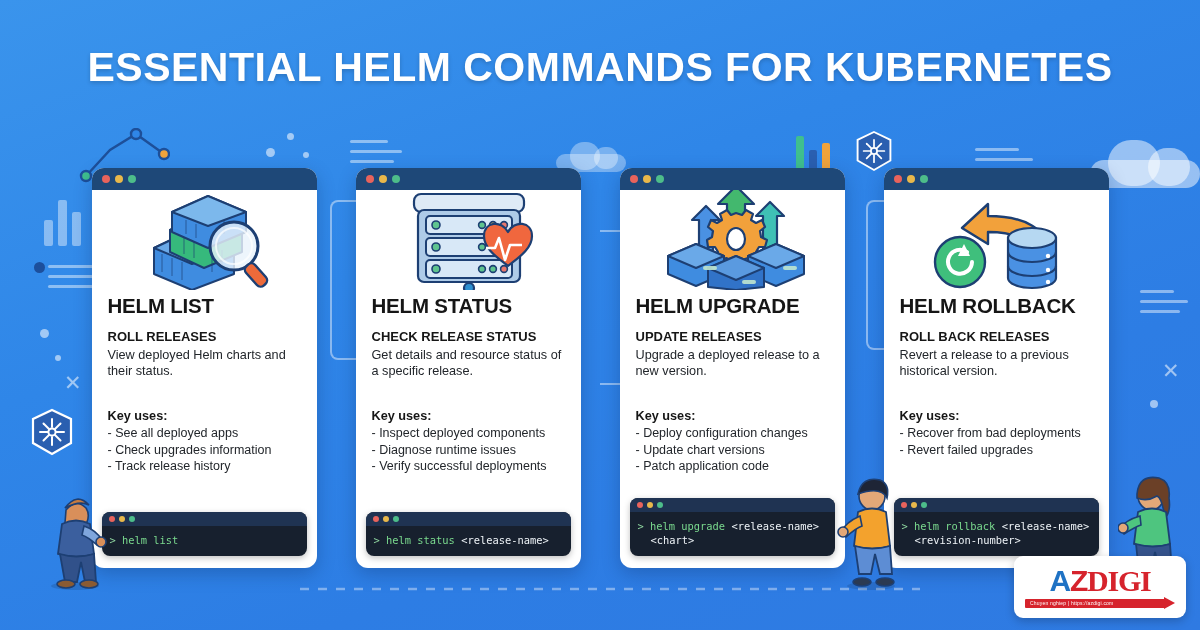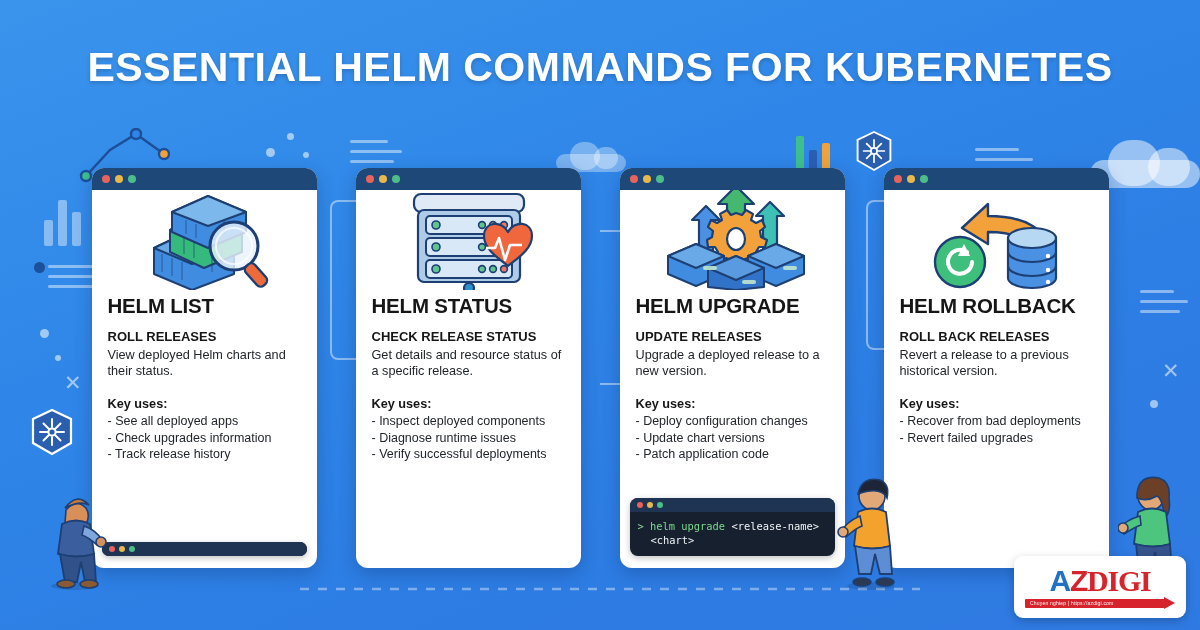--- a/index.html
+++ b/index.html
@@ -147,21 +147,21 @@
     font-size: 13px;
     font-weight: bold;
     color: #161616;
     margin-bottom: 3px;
   }
 
   .desc {
     font-size: 12.7px;
     color: #22262b;
     line-height: 1.27;
-    margin-bottom: 18px;
+    margin-bottom: 30px;
   }
 
   .keyuses-label {
     font-size: 12.7px;
     font-weight: bold;
     color: #161616;
     margin-bottom: 2px;
   }
 
   .keyuses li {
@@ -435,20 +435,28 @@
           <li>- Check upgrades information</li>
           <li>- Track release history</li>
         </ul>
       </div>
       <div class="term">
         <div class="term-bar">
           <span class="tl-red"></span>
           <span class="tl-yellow"></span>
           <span class="tl-green"></span>
         </div>
+        <div class="term-body">
+          <div>
+            <span class="prompt">&gt;</span>
+            <span class="cmd">helm list</span>
+            <span class="arg"></span>
+          </div>
+          <div class="term-line2 arg"></div>
+        </div>
       </div>
     </div>
 
     <div class="card">
       <div class="card-bar">
         <span class="tl-red"></span>
         <span class="tl-yellow"></span>
         <span class="tl-green"></span>
       </div>
       <div class="illo">
@@ -485,20 +493,35 @@
       <div class="card-body">
         <div class="cmd-title">HELM STATUS</div>
         <div class="sub-title">CHECK RELEASE STATUS</div>
         <div class="desc">Get details and resource status of a specific release.</div>
         <div class="keyuses-label">Key uses:</div>
         <ul class="keyuses">
           <li>- Inspect deployed components</li>
           <li>- Diagnose runtime issues</li>
           <li>- Verify successful deployments</li>
         </ul>
+      </div>
+      <div class="term">
+        <div class="term-bar">
+          <span class="tl-red"></span>
+          <span class="tl-yellow"></span>
+          <span class="tl-green"></span>
+        </div>
+        <div class="term-body">
+          <div>
+            <span class="prompt">&gt;</span>
+            <span class="cmd">helm status</span>
+            <span class="arg">&lt;release-name&gt;</span>
+          </div>
+          <div class="term-line2 arg"></div>
+        </div>
       </div>
     </div>
 
     <div class="card">
       <div class="card-bar">
         <span class="tl-red"></span>
         <span class="tl-yellow"></span>
         <span class="tl-green"></span>
       </div>
       <div class="illo">
@@ -594,20 +617,35 @@
       <div class="card-body">
         <div class="cmd-title">HELM ROLLBACK</div>
         <div class="sub-title">ROLL BACK RELEASES</div>
         <div class="desc">Revert a release to a previous historical version.</div>
         <div class="keyuses-label">Key uses:</div>
         <ul class="keyuses">
           <li>- Recover from bad deployments</li>
           <li>- Revert failed upgrades</li>
         </ul>
       </div>
+      <div class="term">
+        <div class="term-bar">
+          <span class="tl-red"></span>
+          <span class="tl-yellow"></span>
+          <span class="tl-green"></span>
+        </div>
+        <div class="term-body">
+          <div>
+            <span class="prompt">&gt;</span>
+            <span class="cmd">helm rollback</span>
+            <span class="arg">&lt;release-name&gt;</span>
+          </div>
+          <div class="term-line2 arg">&lt;revision-number&gt;</div>
+        </div>
+      </div>
     </div>
 
   </div>
 
   <div class="person" style="left:40px; top:470px; width:70px; height:120px;">
     <svg viewBox="0 0 70 120">
       <ellipse cx="35" cy="116" rx="24" ry="4" fill="rgba(0,0,0,.12)"></ellipse>
       <path d="M26,40 q10,-12 20,-2 q4,6 1,14 q-11,6 -22,1 z" fill="#d98f5a" stroke="#1d3f73" stroke-width="1.6"></path>
       <path d="M25,38 q12,-16 24,-3 q-9,-5 -24,3 z" fill="#c87b3f" stroke="#1d3f73" stroke-width="1.6"></path>
       <path d="M22,54 q14,-7 28,0 l4,30 q-18,6 -36,0 z" fill="#3b5f9e" stroke="#1d3f73" stroke-width="1.8"></path>

